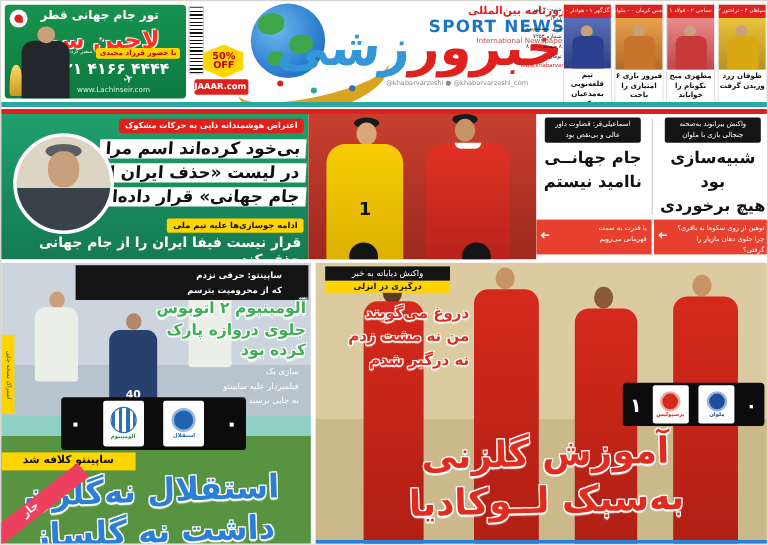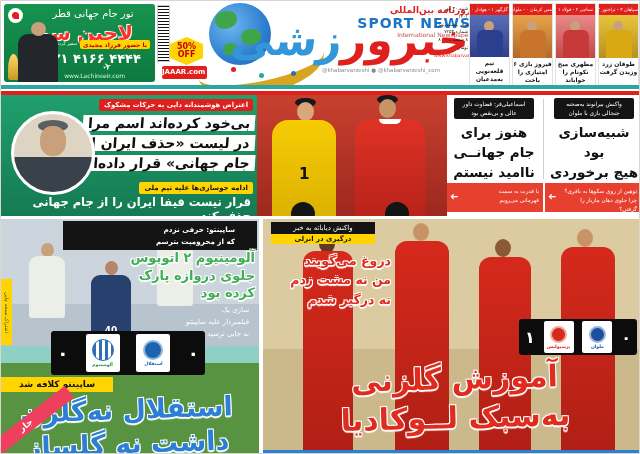--- a/index.html
+++ b/index.html
@@ -7,21 +7,21 @@
         font-family:"DejaVu Sans",sans-serif;border:1px solid #d8d6d0;box-sizing:border-box;}
   .abs{position:absolute;}
   .rtl{direction:rtl;}
   .outline-w{text-shadow:-1px -1px 0 #fff,1px -1px 0 #fff,-1px 1px 0 #fff,1px 1px 0 #fff,0 2px 1px #fff;}
 
   
   .ad{left:3px;top:3px;width:151px;height:78px;background:linear-gradient(180deg,#17934f,#0d7a3f);
       border-radius:3px;overflow:hidden;}
   .ad-logo{left:4px;top:4px;width:15px;height:15px;background:#fff;border-radius:50%;}
   .ad-logo i{position:absolute;left:4px;top:4px;width:7px;height:7px;background:#e0201d;border-radius:50% 50% 0 50%;}
-  .ad-title{right:7px;top:4px;width:110px;color:#fff;font-weight:400;font-size:10px;text-align:center;}
+  .ad-title{right:17px;top:4px;width:110px;color:#fff;font-weight:700;font-size:10px;text-align:center;}
   .ad-brand{right:22px;top:17px;color:#ff2f23;font-weight:900;font-size:20px;
             text-shadow:0 0 2px #fff,1px 1px 0 #fff,-1px -1px 0 #fff;}
   .ad-ribbon{right:5px;top:36px;background:#ffd400;color:#b00;font-size:6px;font-weight:700;padding:1px 3px;border-radius:2px;}
   .ad-ribbon-sub{right:78px;top:37px;color:#eaffea;font-size:4.5px;}
   .ad-phone{right:14px;top:47px;color:#fff;font-weight:900;font-size:13px;direction:ltr;letter-spacing:1px;}
   .ad-site{right:30px;bottom:3px;color:#d7f5dd;font-size:6px;direction:ltr;}
   .ad-man{left:14px;bottom:0;width:40px;height:48px;background:#23262b;border-radius:10px 10px 0 0;}
   .ad-man i{position:absolute;left:13px;top:-12px;width:15px;height:14px;background:#c9a07c;border-radius:50%;}
   .ad-trophy{left:4px;bottom:2px;width:11px;height:26px;background:linear-gradient(180deg,#ffd96a,#c9971f);
              border-radius:50% 50% 20% 20%/60% 60% 10% 10%;}
@@ -295,21 +295,20 @@
         <div>نداشتیم</div>
       </div>
     </div>
 
     <div class="hblock left rtl">
       <div class="kickbox">
         <div>اسماعیلی‌فر: قضاوت داور</div>
         <div>عالی و بی‌نقص بود</div>
       </div>
       <div class="bigline" style="margin-top:4px;">
-        <div>هنوز برای</div>
         <div>جام جهانــی</div>
         <div>ناامید نیستم</div>
       </div>
     </div>
 
     <div class="abs redband">
       <div class="half rtl">
         <div class="txt">
           <div>با قدرت به سمت</div>
           <div>قهرمانی می‌رویم</div>

